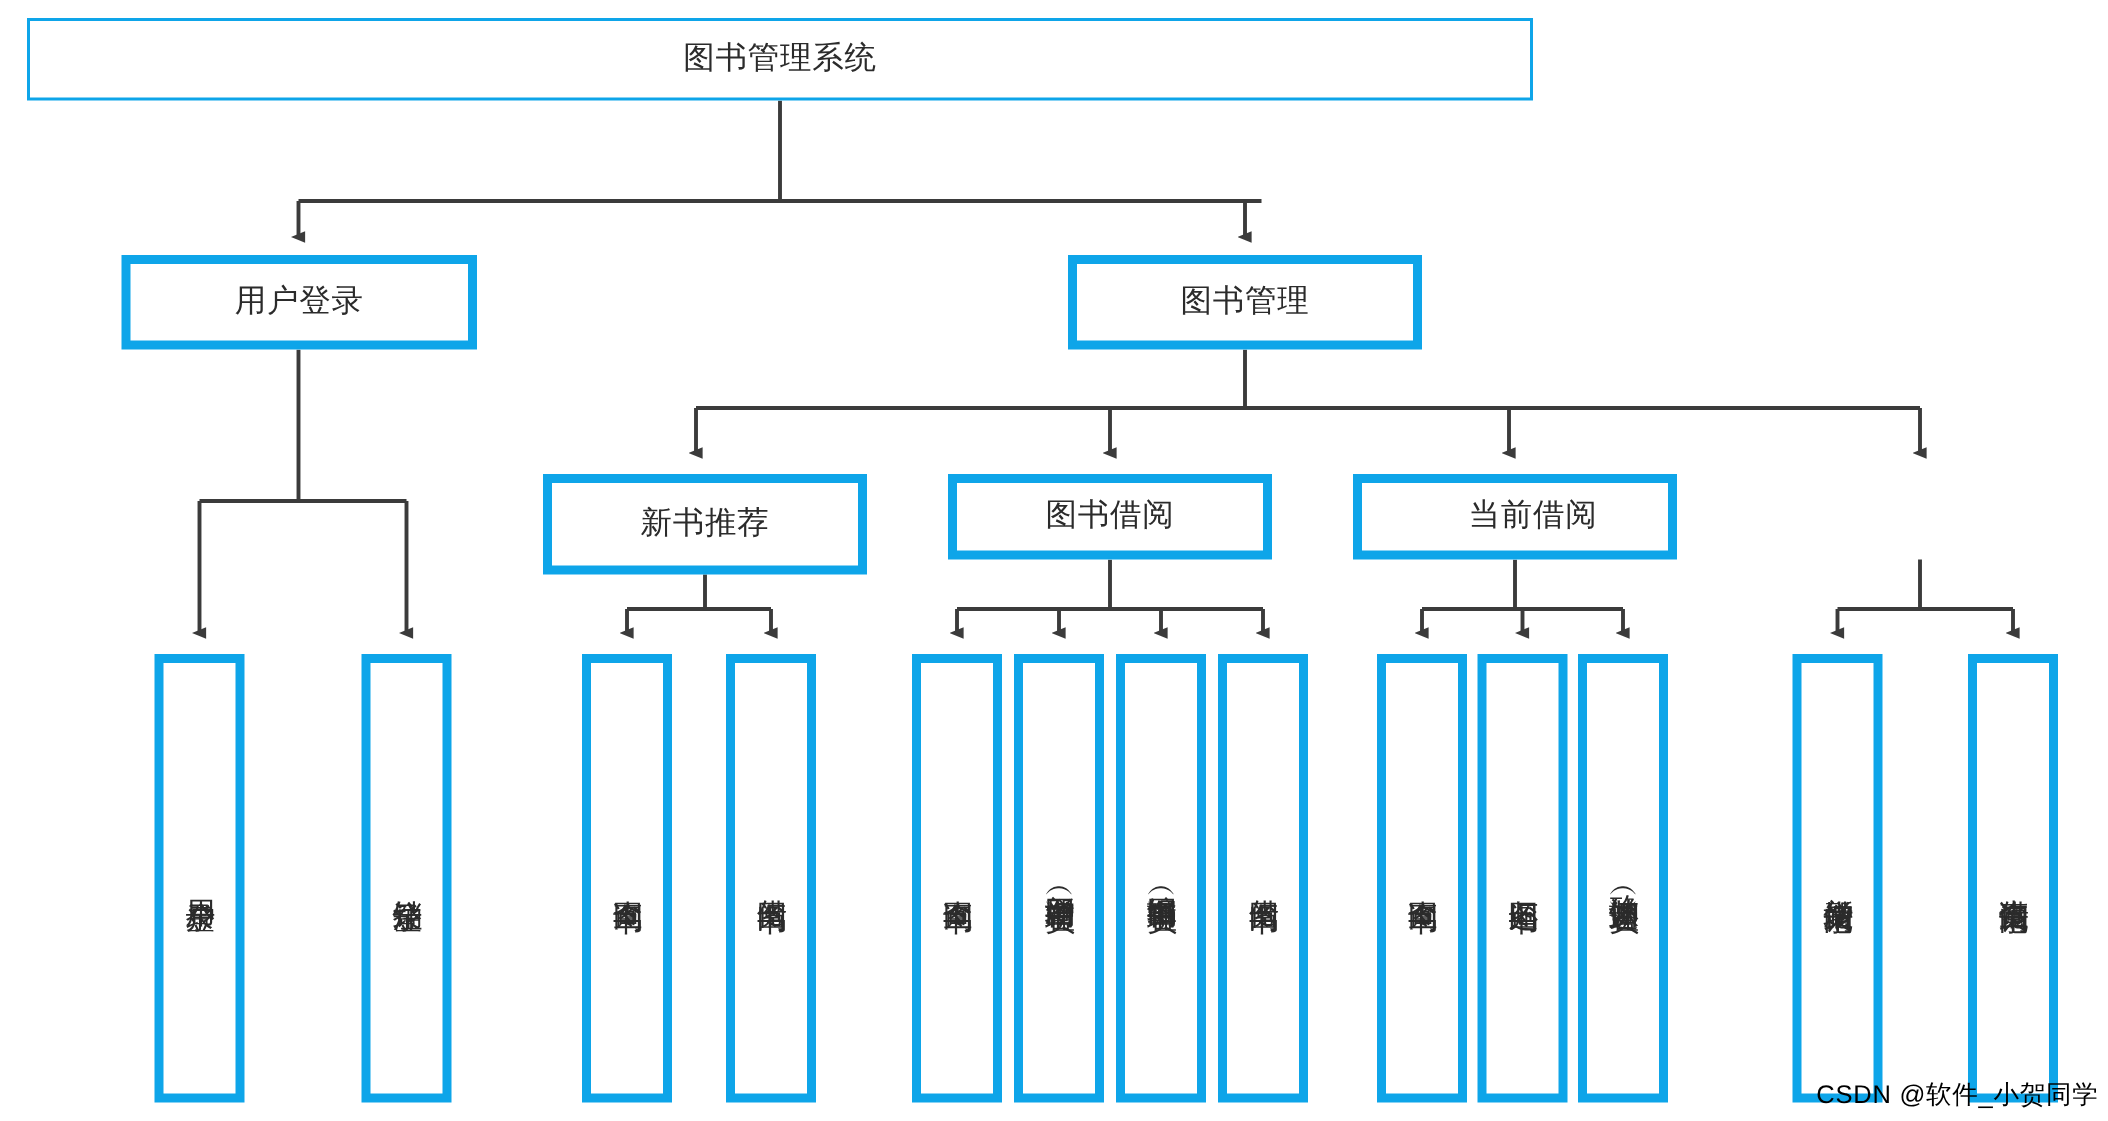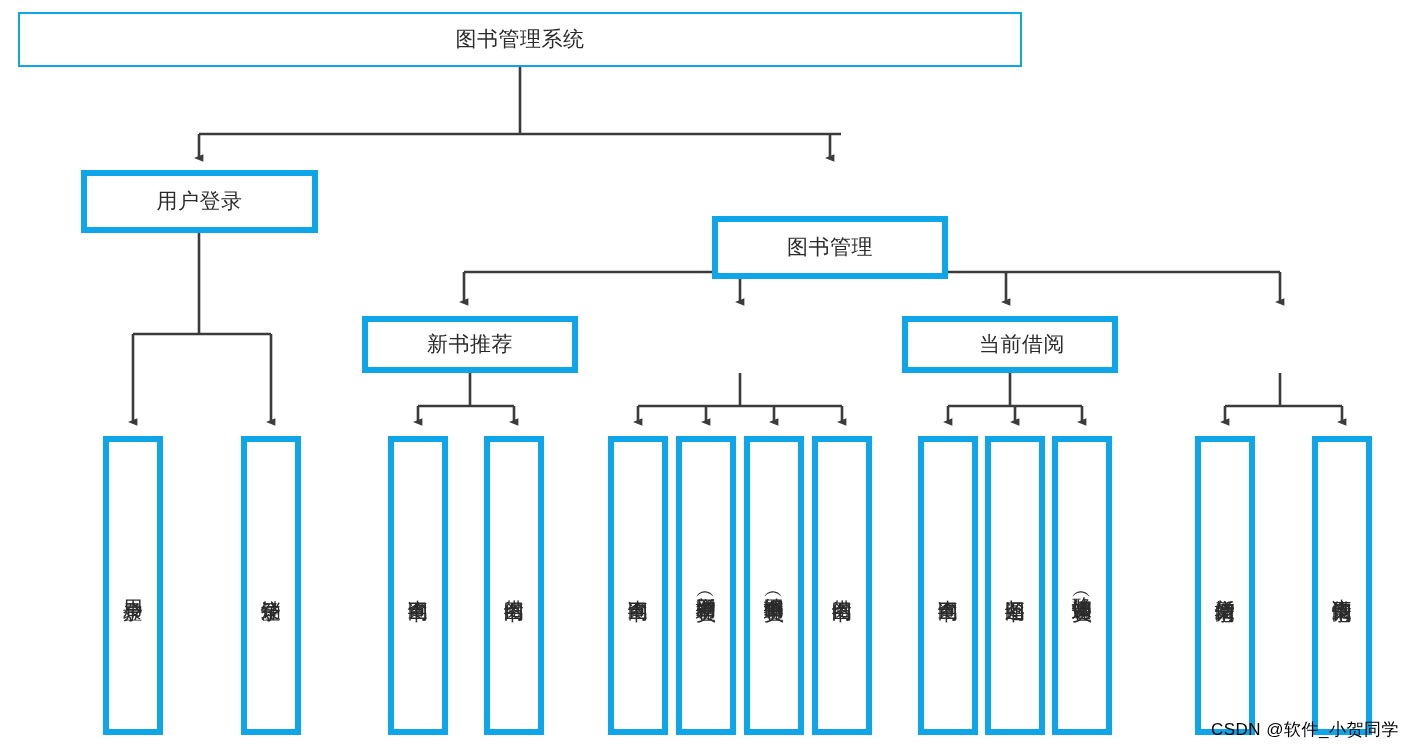--- a/index.html
+++ b/index.html
@@ -127,26 +127,29 @@
     </g>
   </svg>
 
   <div class="node root" style="left:18px; top:12px; width:1004px; height:55px;">
     <span class="node-label">图书管理系统</span>
   </div>
 
   <div class="node" style="left:81px; top:170px; width:237px; height:63px;">
     <span class="node-label">用户登录</span>
   </div>
-  <div class="node" style="left:712px; top:170px; width:236px; height:63px;margin-top:46px;">
+  <div class="node" style="left:712px; top:170px; width:236px; height:63px;">
     <span class="node-label">图书管理</span>
   </div>
 
-  <div class="node" style="left:362px; top:316px; width:216px; height:57px;">
+  <div class="node" style="left:362px; top:316px; width:216px; height:67px;">
     <span class="node-label">新书推荐</span>
+  </div>
+  <div class="node" style="left:632px; top:316px; width:216px; height:57px;">
+    <span class="node-label">图书借阅</span>
   </div>
   <div class="node" style="left:902px; top:316px; width:216px; height:57px;padding-left:24px;">
     <span class="node-label">当前借阅</span>
   </div>
 
   <div class="node leaf" style="left:103px; top:436px; width:60px; height:299px;">
     <span class="node-label">用户登录</span>
   </div>
   <div class="node leaf" style="left:241px; top:436px; width:60px; height:299px;">
     <span class="node-label">注销登录</span>

